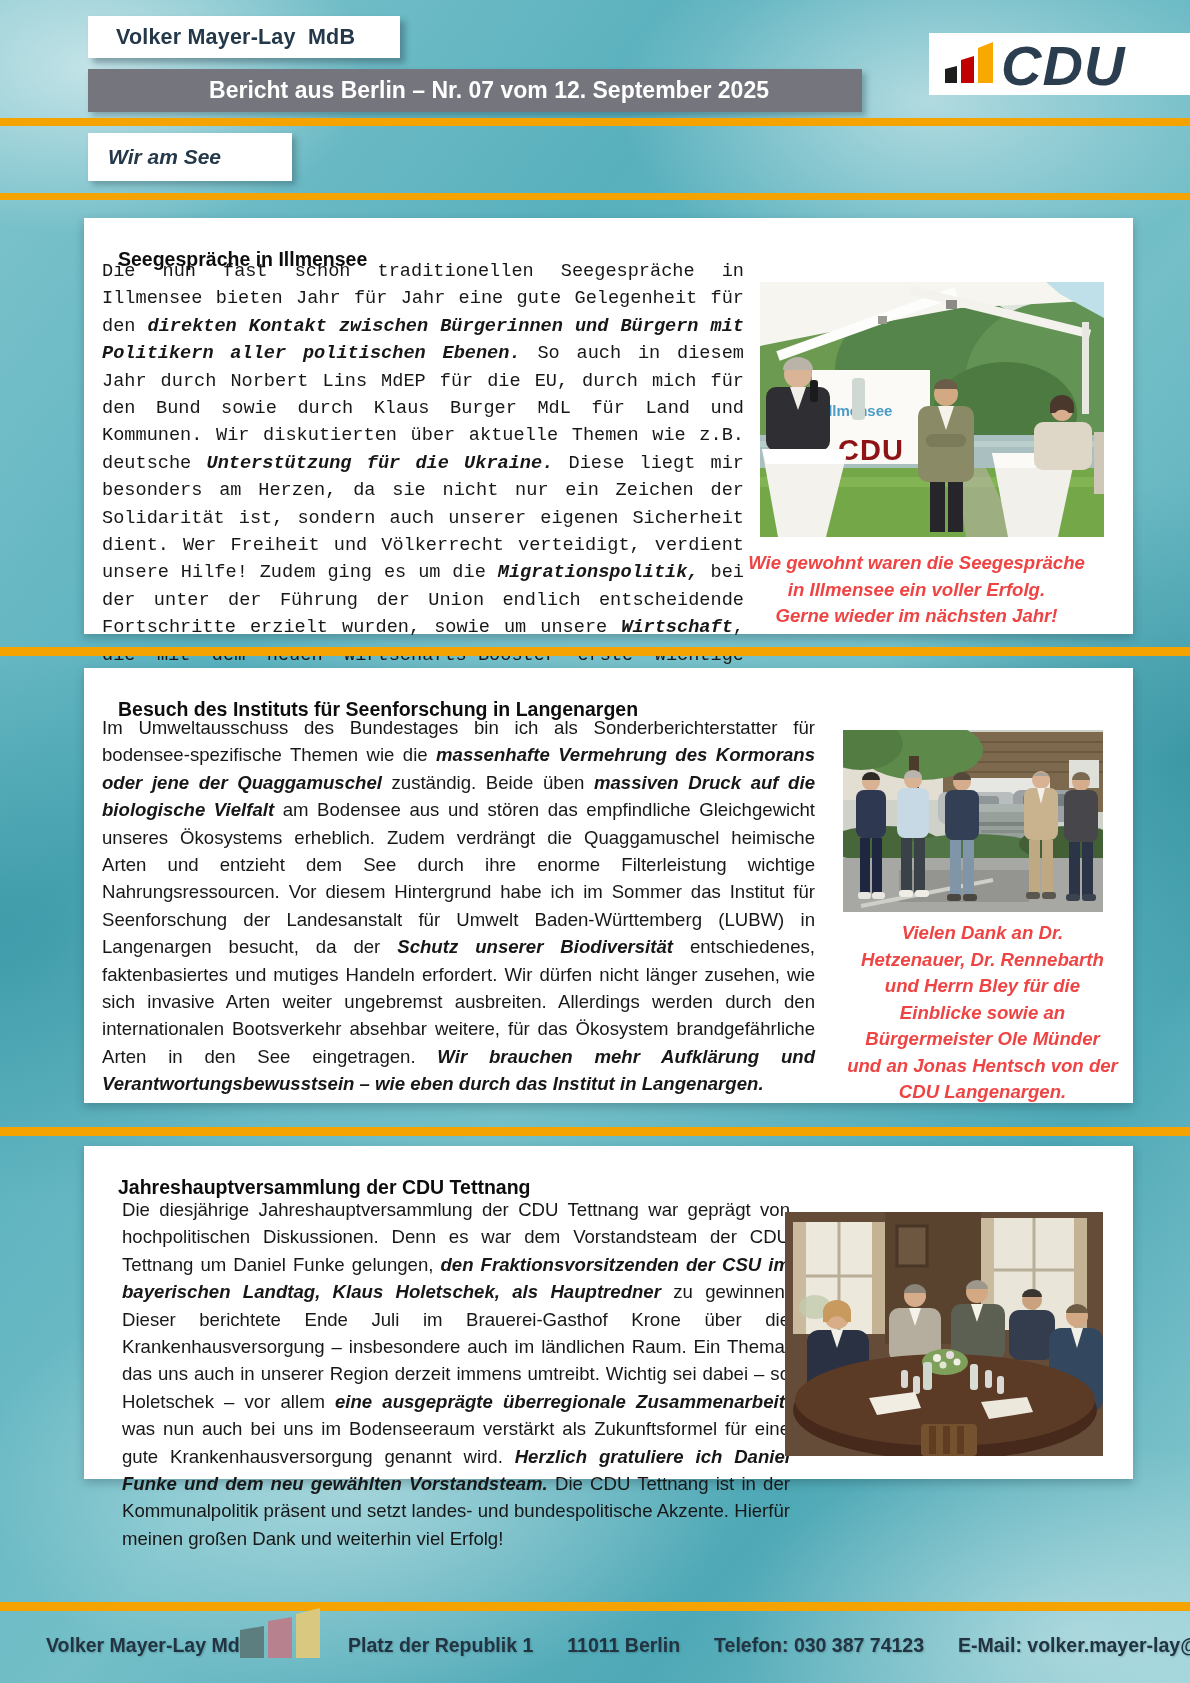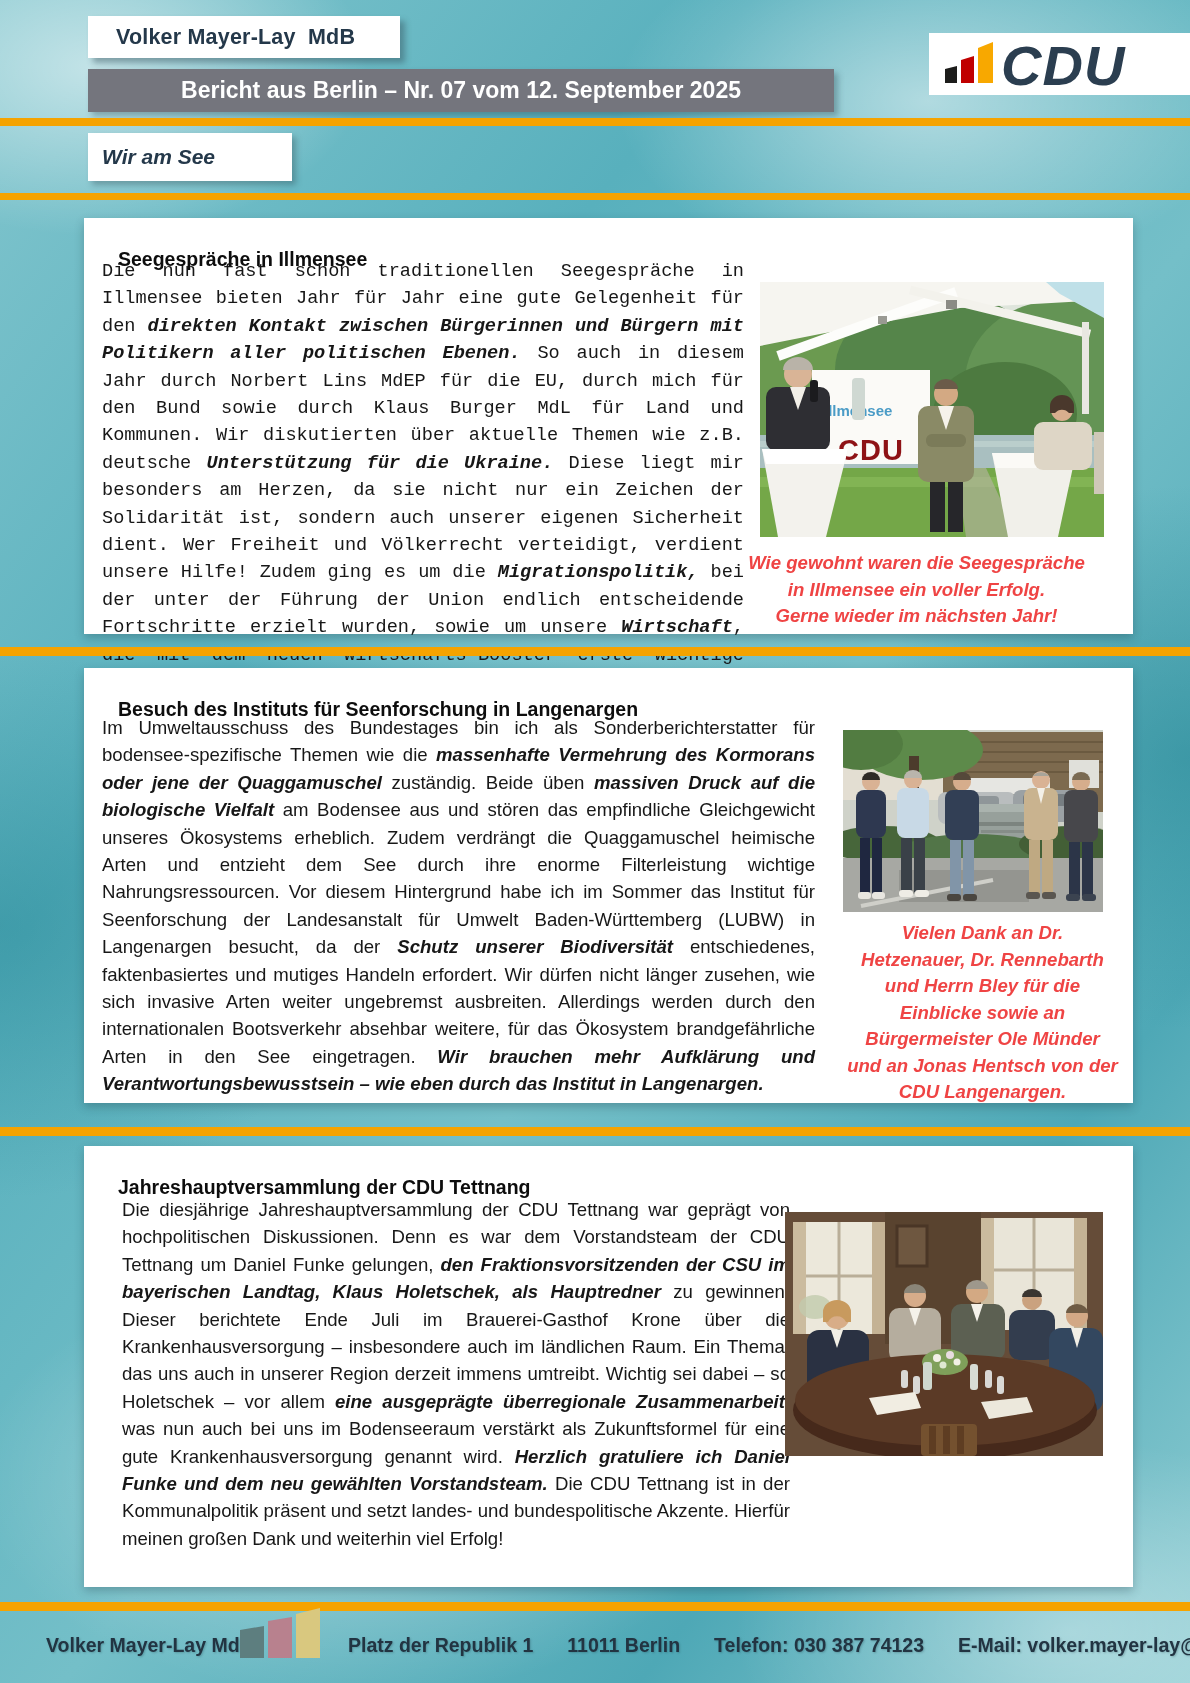--- a/index.html
+++ b/index.html
@@ -22,41 +22,41 @@
   
   .name-badge {
     left:88px; top:16px; width:312px; height:42px; background:#ffffff;
     box-shadow:5px 5px 6px rgba(50,80,90,.45);
     font-weight:bold; font-size:21.5px; line-height:42px; color:#24384a;
     padding-left:28px; box-sizing:border-box; white-space:pre; letter-spacing:.2px;
   }
   .banner {
     left:88px; top:69px; width:746px; height:43px; background:#74757d;
     box-shadow:4px 4px 6px rgba(40,65,75,.35);
-    color:#ffffff; font-weight:bold; font-size:23px; line-height:43px; text-align:center;
+    color:#ffffff; font-weight:bold; font-size:23px; line-height:43px; text-align:center;padding-left:28px;
   }
   .cdu-box {
     left:929px; top:33px; width:261px; height:62px; background:#ffffff;
   }
   .wir-am-see {
     left:88px; top:133px; width:204px; height:48px; background:#ffffff;
     box-shadow:4px 4px 6px rgba(40,65,75,.35);
     font-weight:bold; font-style:italic; font-size:21px; line-height:48px; color:#24384a;
-    padding-left:14px; box-sizing:border-box;
+    padding-left:20px; box-sizing:border-box;
   }
   .orange-line { left:0; width:1190px; height:8px; background:#f5a300; }
 
   
   .card {
     left:84px; width:1049px; background:#ffffff;
     box-shadow:0 4px 9px rgba(30,60,70,.3);
   }
   .card-1 { top:218px; height:416px; }
   .card-2 { top:668px; height:435px; }
-  .card-3 { top:1146px; height:441px; }
+  .card-3 { top:1146px; height:333px; }
 
   .article-title {
     position:absolute; left:18px; top:14px; margin:16px;
     font-size:19.5px; font-weight:bold; color:#0d0d0d;
   }
   .body-text {
     position:absolute; left:18px; text-align:justify;
     font-size:18.6px; line-height:27.4px; color:#171717;
   }
   .bi { font-weight:bold; font-style:italic; }

